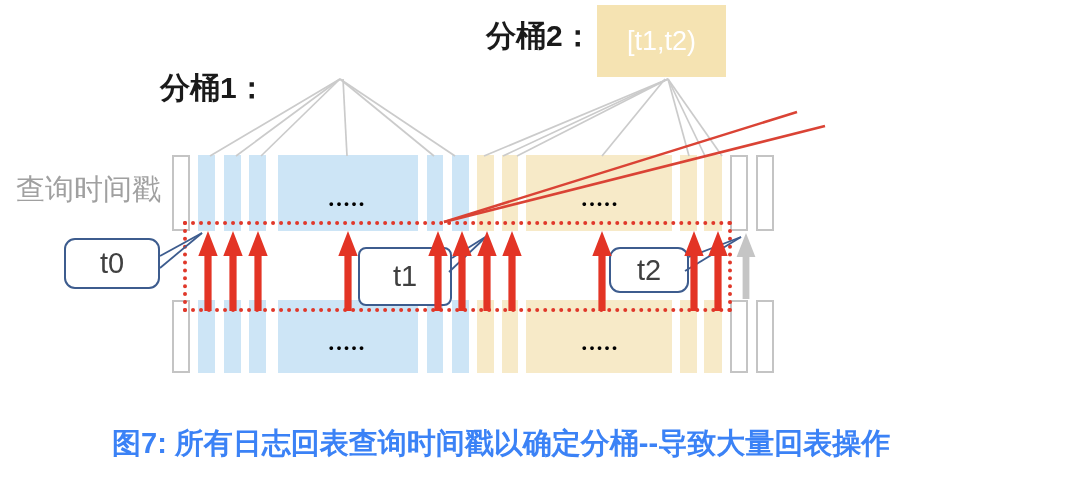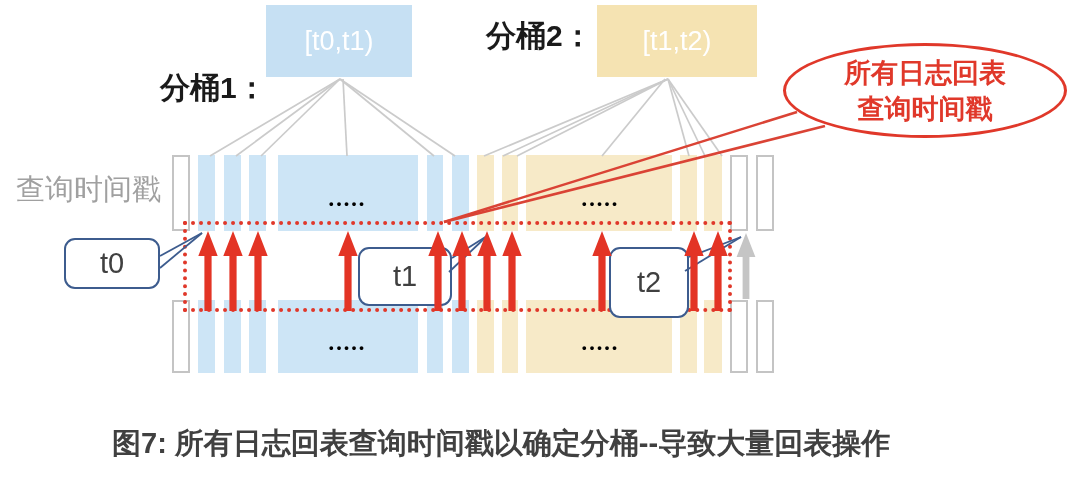--- a/index.html
+++ b/index.html
@@ -28,34 +28,31 @@
   
   .marker{background:#ffffff;border:2px solid #3d5c8e;border-radius:11px;z-index:25;
     display:flex;align-items:center;justify-content:center;
     font-size:29px;color:#404040;box-sizing:border-box;}
   
   .callout{background:#ffffff;border:3px solid #e0382a;border-radius:50%;z-index:40;
     display:flex;flex-direction:column;align-items:center;justify-content:center;
     box-sizing:border-box;}
   .callout div{font-size:27px;font-weight:bold;color:#e0382a;line-height:36px;white-space:nowrap;}
   
-  .caption{font-size:29px;font-weight:bold;color:#404040;white-space:nowrap;}
+  .caption{font-size:29px;font-weight:bold;color:#3b82f6;white-space:nowrap;}
   svg.overlay{position:absolute;left:0;top:0;z-index:30;pointer-events:none;}
 </style>
 </head>
 <body>
 
 <div id="canvas">
 
   <div class="abs bucket-label" style="left:160px;top:24px;margin-top:44px;">分桶1：</div>
-  <div class="abs bucket-box b1" style="left:266px;top:5px;width:146px;height:72px;">
-    <span>[t0,t1)</span>
-  </div>
   <div class="abs bucket-label" style="left:486px;top:16px;">分桶2：</div>
-  <div class="abs bucket-box b2" style="left:597px;top:5px;width:160px;height:72px;">
+  <div class="abs bucket-box b2" style="left:597px;top:5px;width:129px;height:72px;">
     <span>[t1,t2)</span>
   </div>
 
   <div class="abs row-label" style="left:16px;top:170px;">查询时间戳</div>
 
   <div>
     <div class="strip white" style="left:172px;top:155px;width:18px;height:76px;"></div>
     <div class="strip blue" style="left:198px;top:155px;width:17px;height:76px;"></div>
     <div class="strip blue" style="left:224px;top:155px;width:17px;height:76px;"></div>
     <div class="strip blue" style="left:249px;top:155px;width:17px;height:76px;"></div>
@@ -90,24 +87,24 @@
     <div class="strip white" style="left:756px;top:300px;width:18px;height:73px;"></div>
     <span class="dots" style="left:348px;top:340px;">•••••</span>
     <span class="dots" style="left:601px;top:340px;">•••••</span>
   </div>
 
   <div class="abs dashed-rect" style="left:183px;top:221px;width:549px;height:91px;"></div>
 
   <div class="abs marker" style="left:64px;top:238px;width:96px;height:51px;">
     <span>t0</span>
   </div>
-  <div class="abs marker" style="left:358px;top:247px;width:94px;height:59px;">
+  <div class="abs marker" style="left:358px;top:247px;width:94px;height:59px;border-radius:8px;">
     <span>t1</span>
   </div>
-  <div class="abs marker" style="left:609px;top:247px;width:80px;height:71px;">
+  <div class="abs marker" style="left:609px;top:247px;width:80px;height:46px;">
     <span>t2</span>
   </div>
 
   <svg class="overlay" width="1080" height="482" viewBox="0 0 1080 482">
 
     <g stroke="#cbcbcb" stroke-width="1.7">
       <line x1="340" y1="79" x2="210" y2="156"></line>
       <line x1="340" y1="79" x2="236" y2="156"></line>
       <line x1="340" y1="79" x2="261" y2="156"></line>
       <line x1="343" y1="79" x2="347" y2="156"></line>
@@ -148,20 +145,16 @@
       <polygon points="458.4,311 458.4,256 452.3,256 462,231 471.7,256 465.6,256 465.6,311"></polygon>
       <polygon points="483.4,311 483.4,256 477.3,256 487,231 496.7,256 490.6,256 490.6,311"></polygon>
       <polygon points="508.4,311 508.4,256 502.3,256 512,231 521.7,256 515.6,256 515.6,311"></polygon>
       <polygon points="598.4,311 598.4,256 592.3,256 602,231 611.7,256 605.6,256 605.6,311"></polygon>
       <polygon points="690.4,311 690.4,256 684.3,256 694,231 703.7,256 697.6,256 697.6,311"></polygon>
       <polygon points="714.4,311 714.4,256 708.3,256 718,231 727.7,256 721.6,256 721.6,311"></polygon>
       <polygon fill="#c5c5c5" points="742.6,299 742.6,257 736.6,257 746,233 755.4,257 749.4,257 749.4,299"></polygon>
     </g>
   </svg>
 
-  <div class="abs callout" style="left:783px;top:43px;width:284px;height:95px;">
-    <div>所有日志回表</div>
-    <div>查询时间戳</div>
-  </div>
 
   <div class="abs caption" style="left:112px;top:424px;">图7: 所有日志回表查询时间戳以确定分桶--导致大量回表操作</div>
 
 </div>
 
 </body></html>

